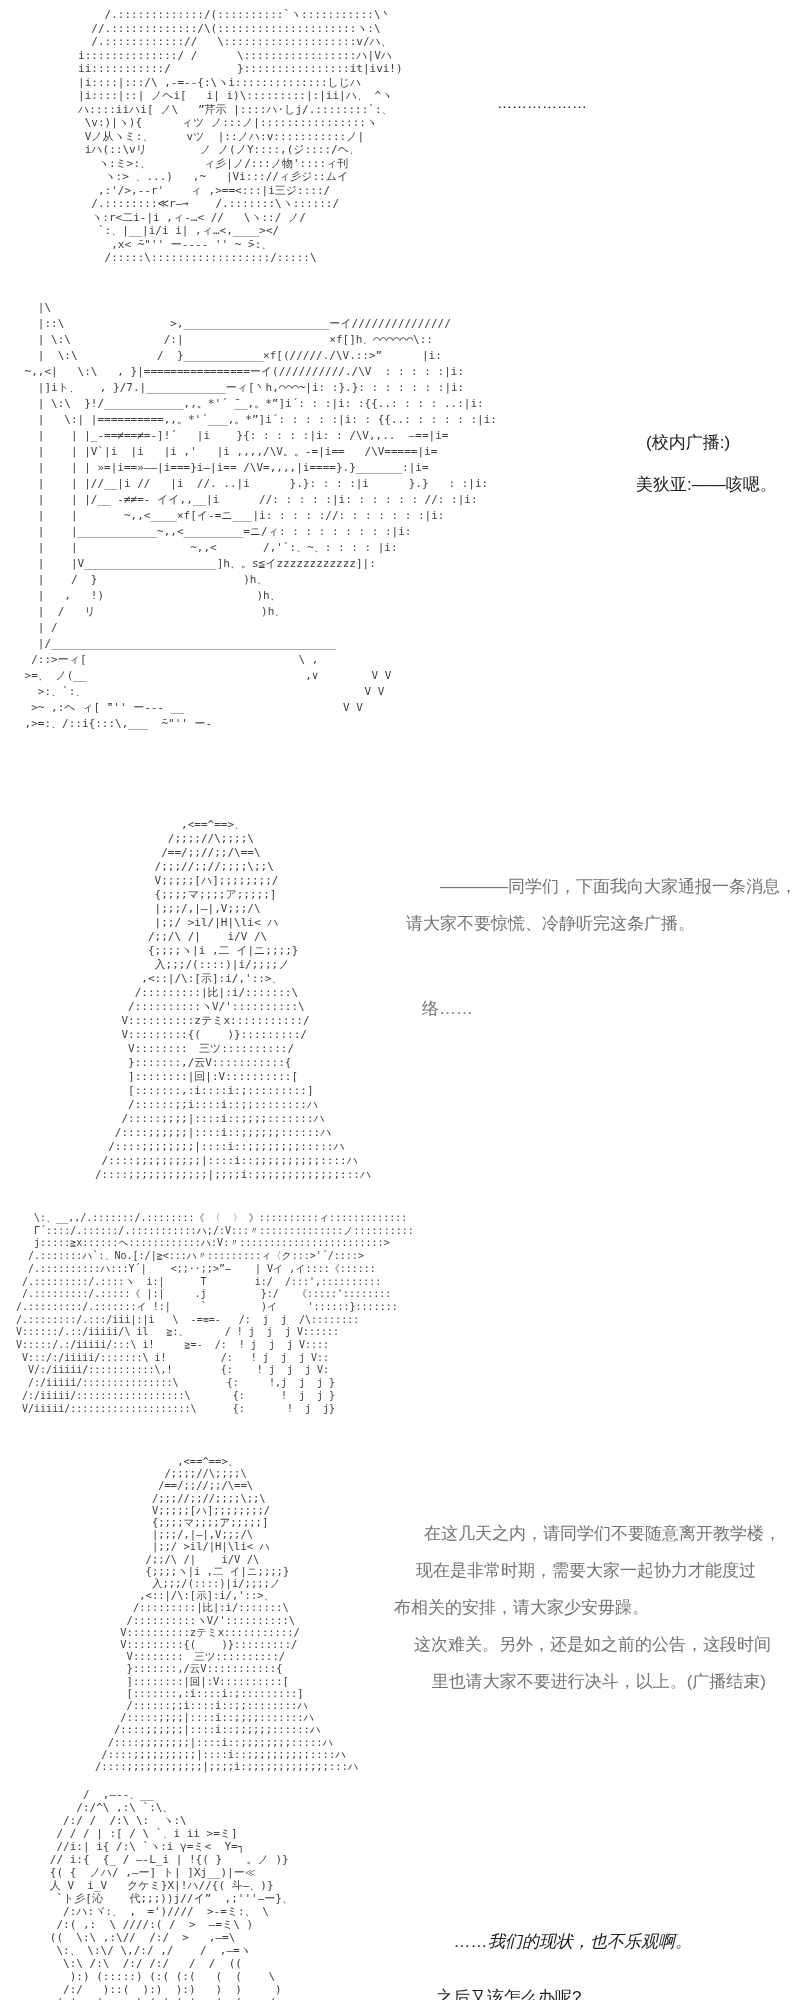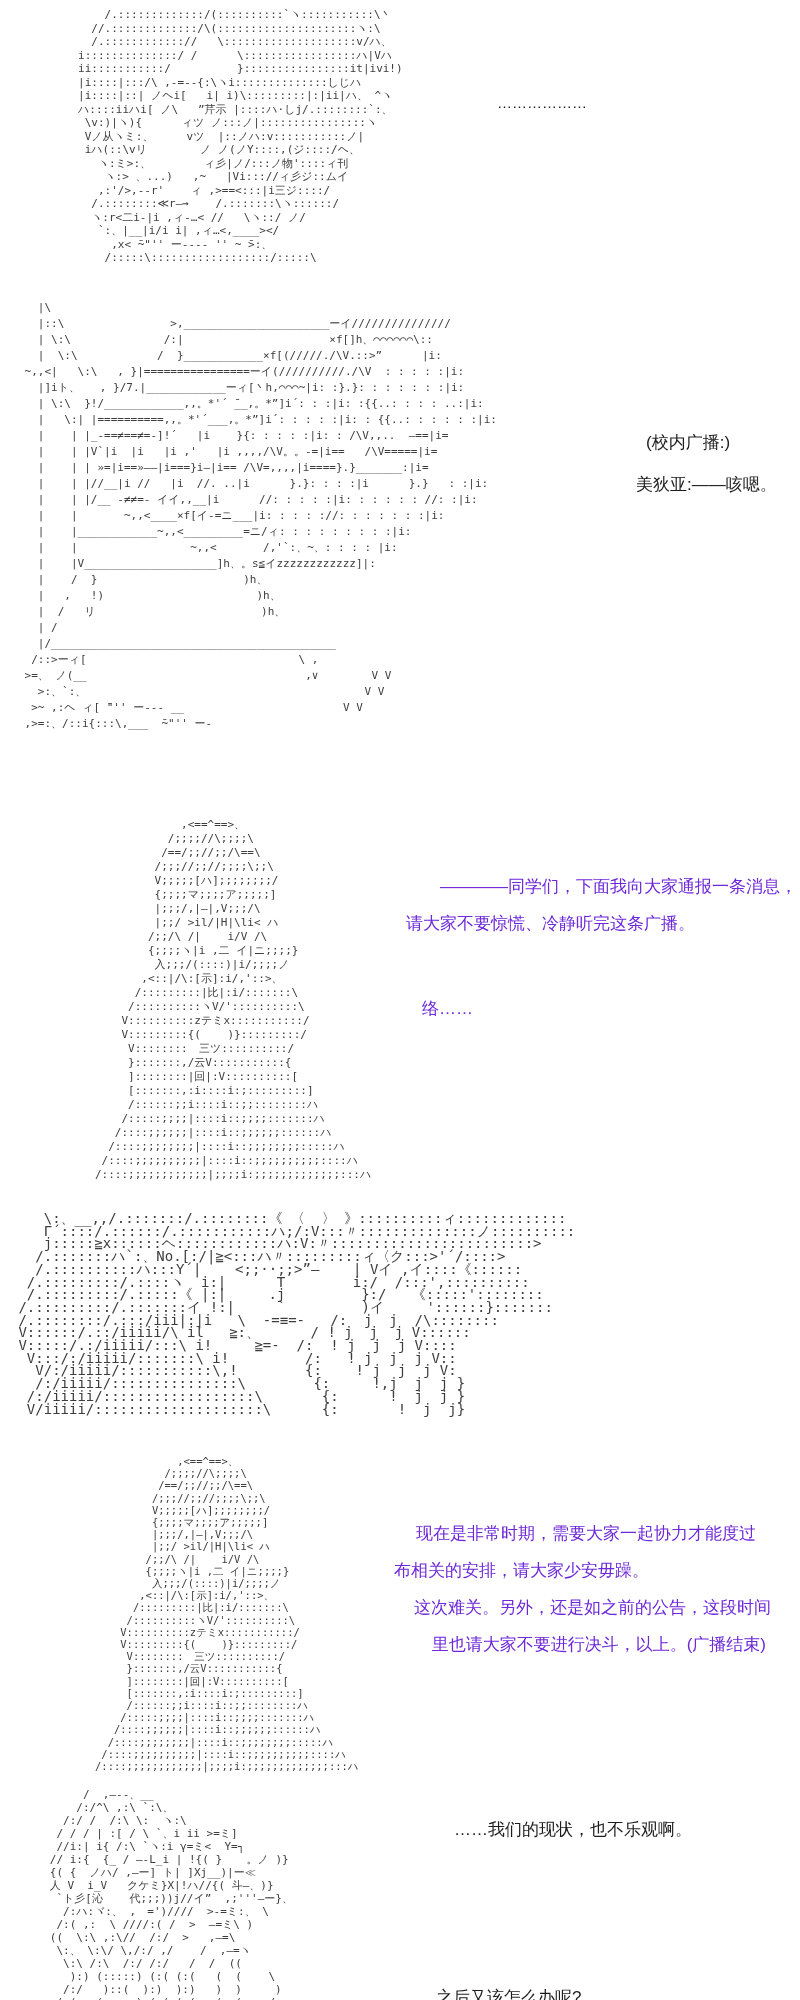--- a/index.html
+++ b/index.html
@@ -10,21 +10,21 @@
     color:#1c1c1c;
   }
   pre.aa {
     position:absolute; margin:0;
     font-family:"DejaVu Sans Mono", monospace;
     color:#3d3d3d; white-space:pre; letter-spacing:0;
   }
   .dlg {
     position:absolute; font-size:17px; color:#1c1c1c; white-space:nowrap;
   }
-  .para { position:absolute; font-size:17px; line-height:37px; color:#6d28d9; }
+  .para { position:absolute; font-size:17px; line-height:37px; color:#737373; }
   .para .line { white-space:nowrap; }
 </style>
 </head>
 <body>
 
 <div class="page">
 
   <pre class="aa" style="left:45px; top:8px; font-size:11px; line-height:13.5px;">         /.:::::::::::::/(::::::::::`ヽ:::::::::::\丶
        //.:::::::::::::/\(:::::::::::::::::::::ヽ:\
        /.:::::::::::://   \::::::::::::::::::::v/ハ、
@@ -107,21 +107,21 @@
 
   <div class="para" style="left:396px; top:868px; width:370px;">
     <div class="line" style="text-indent:44px;">————同学们，下面我向大家通报一条消息，</div>
     <div class="line" style="text-indent:10px;">请大家不要惊慌、冷静听完这条广播。</div>
   </div>
 
   <div class="para" style="left:396px; top:990px; width:370px;">
     <div class="line" style="text-indent:26px;">络……</div>
   </div>
 
-  <pre class="aa" style="left:10px; top:1212px; font-size:14px; line-height:12.7px;">    \:、__,,/.:::::::/.::::::::《 〈  〉 》::::::::::ィ:::::::::::::
+  <pre class="aa" style="left:10px; top:1212px; font-size:10px; line-height:12.7px;">    \:、__,,/.:::::::/.::::::::《 〈  〉 》::::::::::ィ:::::::::::::
     Γ´::::/.::::::/.:::::::::::ハ;/:V:::〃::::::::::::::ノ::::::::::
     j:::::≧x::::::ヘ::::::::::::ハ:V:〃::::::::::::::::::::::::&gt;
    /.:::::::ハ`:、No.[:/|≧&lt;:::ハ〃:::::::::ィ〈ク:::&gt;'´/::::&gt;
    /.::::::::::ハ:::Y´|    &lt;;;··;;&gt;”—    | Vイ ,イ::::《::::::
   /.:::::::::/.::::ヽ  i:|      T        i:/  /:::',::::::::::
   /.:::::::::/.:::::《 |:|     .j         }:/   《:::::'::::::::
  /.:::::::::/.:::::::イ !:|     `         )イ     '::::::}:::::::
  /.::::::::/.:::/iii|:|i   \  -=≡=-   /:  j  j  /\::::::::
  V::::::/.::/iiiii/\ il   ≧:、      / ! j  j  j V::::::
  V:::::/.:/iiiii/:::\ i!     ≧=-  /:  ! j  j  j V::::
@@ -153,20 +153,21 @@
      ]::::::::|回|:V::::::::::[
      [:::::::,:i::::i:;:::::::::]
      /::::::;;i::::i::;;::::::::ハ
     /:::::;;;;|::::i::;;;;:::::::ハ
    /::::;;;;;;|::::i::;;;;;;::::::ハ
   /::::;;;;;;;;|::::i::;;;;;;;;:::::ハ
  /::::;;;;;;;;;;|::::i::;;;;;;;;;;::::ハ
 /::::;;;;;;;;;;;;|;;;;i:;;;;;;;;;;;;;:::ハ</pre>
 
   <div class="para" style="left:394px; top:1515px; width:372px;">
+    <div class="line" style="text-indent:30px;">在这几天之内，请同学们不要随意离开教学楼，</div>
     <div class="line" style="text-indent:22px;">现在是非常时期，需要大家一起协力才能度过</div>
     <div class="line">布相关的安排，请大家少安毋躁。</div>
     <div class="line" style="text-indent:20px;">这次难关。另外，还是如之前的公告，这段时间</div>
     <div class="line" style="text-indent:12px;text-align:right;">里也请大家不要进行决斗，以上。(广播结束)</div>
   </div>
 
   <pre class="aa" style="left:30px; top:1788px; font-size:11px; line-height:13px;">        /  ,—--、__
        /:/^\ ,:\ `:\、
      /:/ /  /:\ \:  ヽ:\
     / / / | :[ / \ `、i ii &gt;=ミ]
@@ -178,16 +179,16 @@
      /:ハ:ヾ:、 ,ゞ=')////  &gt;-=ミ:、 \
     /:( ,:  \ ////:( /  &gt;  —=ミ\ )
    ((  \:\ ,:\//  /:/  &gt;   ,—=\
     \:、 \:\/ \,/:/ ,/    /  ,—=ヽ
      \:\ /:\  /:/ /:/   /  /  ((
       ):) (:::::) (:( (:(   (  (    \
      /:/   )::(  ):)  ):)   )  )     )
     (:(   (:::::) (:( (:(   (  (    /
      \:\  )::(  ):)  ):)   )  )</pre>
 
-  <div class="dlg" style="left:454px; top:1818px;">……我们的现状，也不乐观啊。</div>
+  <div class="dlg" style="left:454px; top:1930px;font-style:italic;">……我们的现状，也不乐观啊。</div>
   <div class="dlg" style="left:436px; top:1986px;">之后又该怎么办呢?</div>
 
 </div>
 
 </body></html>

